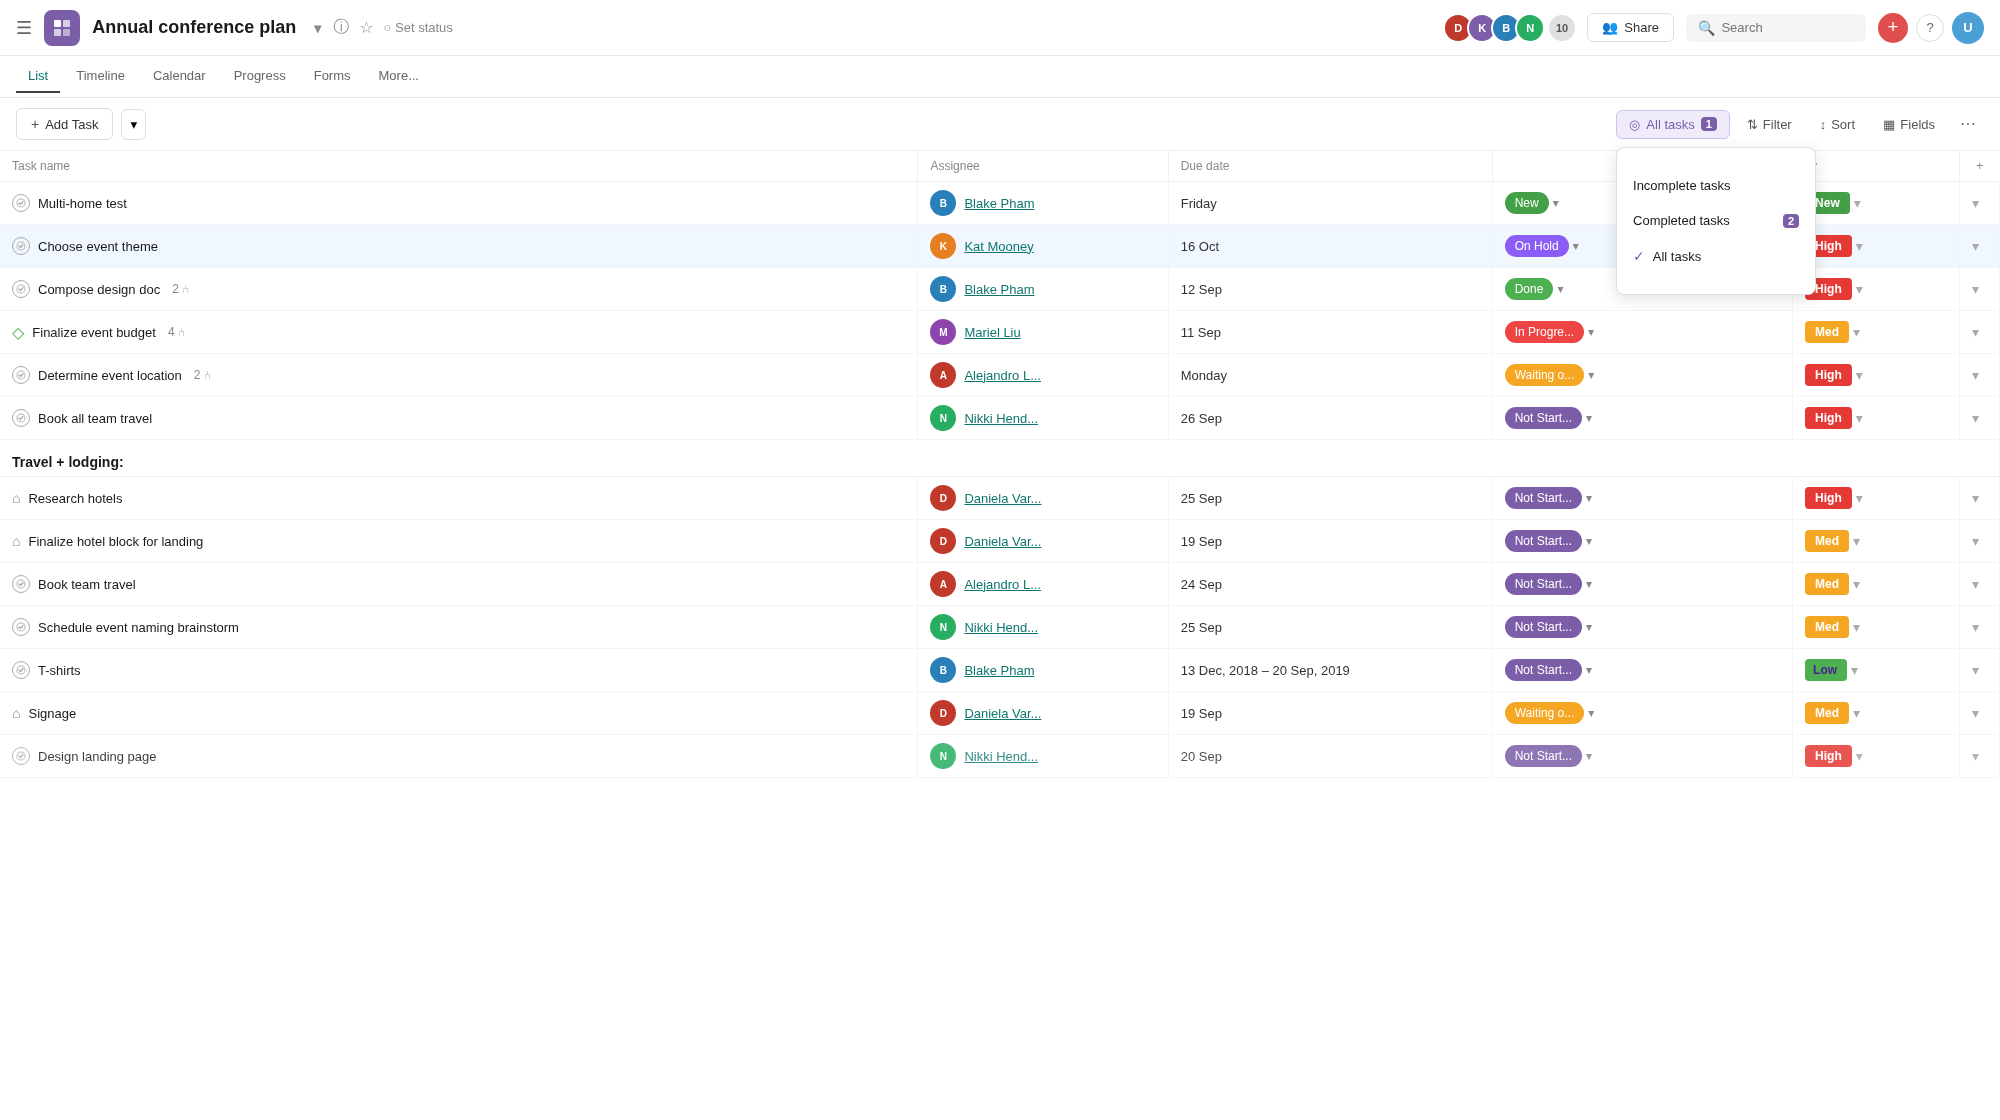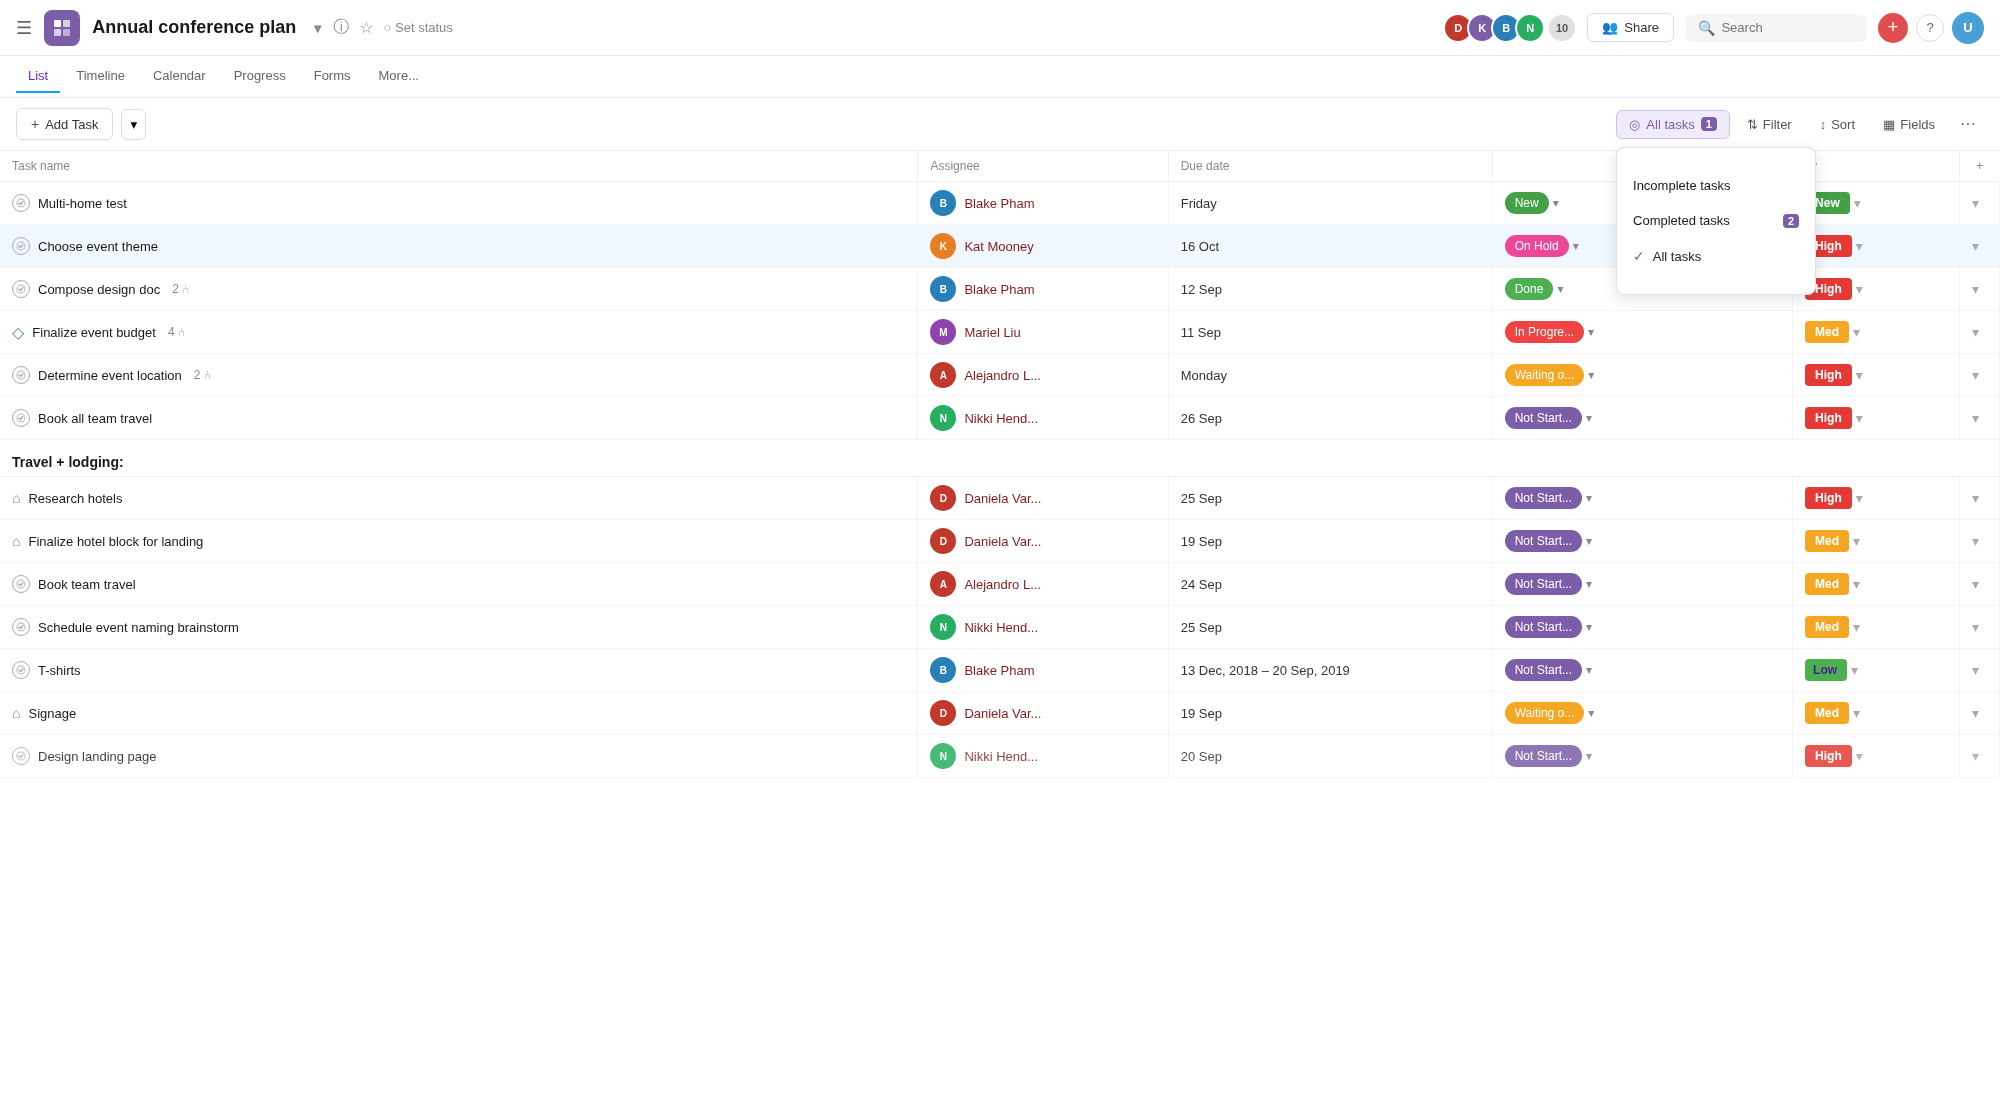--- a/index.html
+++ b/index.html
@@ -42,21 +42,21 @@
     .user-avatar { width: 32px; height: 32px; border-radius: 50%; background: #4a9fd4; display: flex; align-items: center; justify-content: center; color: #fff; font-size: 13px; font-weight: 600; }
 
     
     .sub-nav {
       display: flex; align-items: center; padding: 0 16px; height: 42px;
       border-bottom: 1px solid #e8e8e8; gap: 4px;
     }
     .sub-nav-item {
       padding: 8px 12px; font-size: 13px; color: #666; cursor: pointer; border-bottom: 2px solid transparent;
     }
-    .sub-nav-item.active { color: #6d28d9; border-bottom: 2px solid #0ea5e9; font-weight: 500; }
+    .sub-nav-item.active { color: #0f766e; border-bottom: 2px solid #404040; font-weight: 500; }
 
     
     .toolbar {
       display: flex; align-items: center; padding: 10px 16px; gap: 8px; border-bottom: 1px solid #f0f0f0;
     }
     .add-task-btn {
       display: flex; align-items: center; gap: 6px; border: 1px solid #ddd;
       border-radius: 6px; padding: 7px 14px; font-size: 13px; cursor: pointer; background: #fff; color: #333;
     }
     .add-task-btn .plus { font-size: 14px; color: #555; }
@@ -109,34 +109,34 @@
     .task-name-cell { display: flex; align-items: center; gap: 8px; }
     .task-check { width: 18px; height: 18px; border: 1.5px solid #ccc; border-radius: 50%; display: flex; align-items: center; justify-content: center; flex-shrink: 0; cursor: pointer; }
     .task-check.done { border-color: #aaa; }
     .task-check svg { width: 10px; height: 10px; }
     .task-name { font-size: 13px; color: #1a1a1a; }
     .subtask-count { font-size: 12px; color: #888; margin-left: 4px; }
     .branch-icon { font-size: 12px; color: #aaa; }
 
     .assignee-cell { display: flex; align-items: center; gap: 8px; }
     .assignee-avatar { width: 26px; height: 26px; border-radius: 50%; display: flex; align-items: center; justify-content: center; font-size: 10px; font-weight: 600; color: #fff; }
-    .assignee-name { font-size: 13px; color: #7f1d1d; }
+    .assignee-name { font-size: 13px; color: #0f766e; text-decoration: underline; }
 
     .due-date-cell { font-size: 13px; color: #333; }
 
     .status-cell { display: flex; align-items: center; gap: 4px; }
     .status-badge {
       display: inline-flex; align-items: center; padding: 4px 10px; border-radius: 12px;
       font-size: 12px; font-weight: 500; white-space: nowrap;
     }
     .status-badge.in-progress { background: #ef4444; color: #fff; }
     .status-badge.waiting { background: #f5a623; color: #fff; }
     .status-badge.not-started { background: #7b5ea7; color: #fff; }
     .status-badge.done { background: #4caf50; color: #fff; }
-    .status-badge.on-hold { background: #ec4899; color: #fff; }
+    .status-badge.on-hold { background: #8b5cf6; color: #fff; }
     .status-chevron { color: #888; font-size: 12px; cursor: pointer; }
 
     .priority-cell { display: flex; align-items: center; gap: 4px; }
     .priority-badge {
       display: inline-flex; align-items: center; padding: 4px 10px; border-radius: 4px;
       font-size: 12px; font-weight: 600;
     }
     .priority-badge.high { background: #e53935; color: #fff; }
     .priority-badge.med { background: #f5a623; color: #fff; }
     .priority-badge.low { background: #4caf50; color: #4c1d95; padding-left: 8px; }

